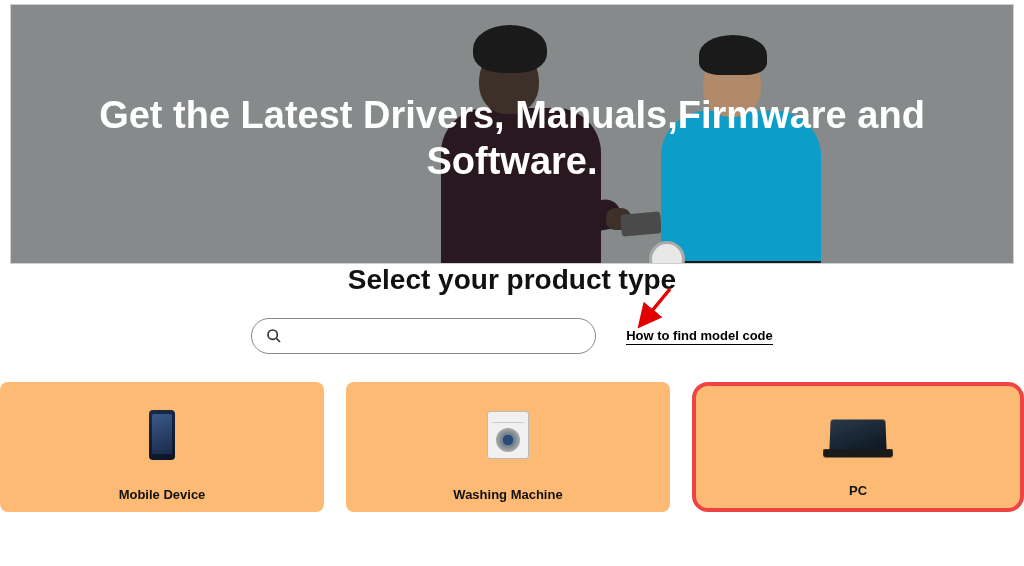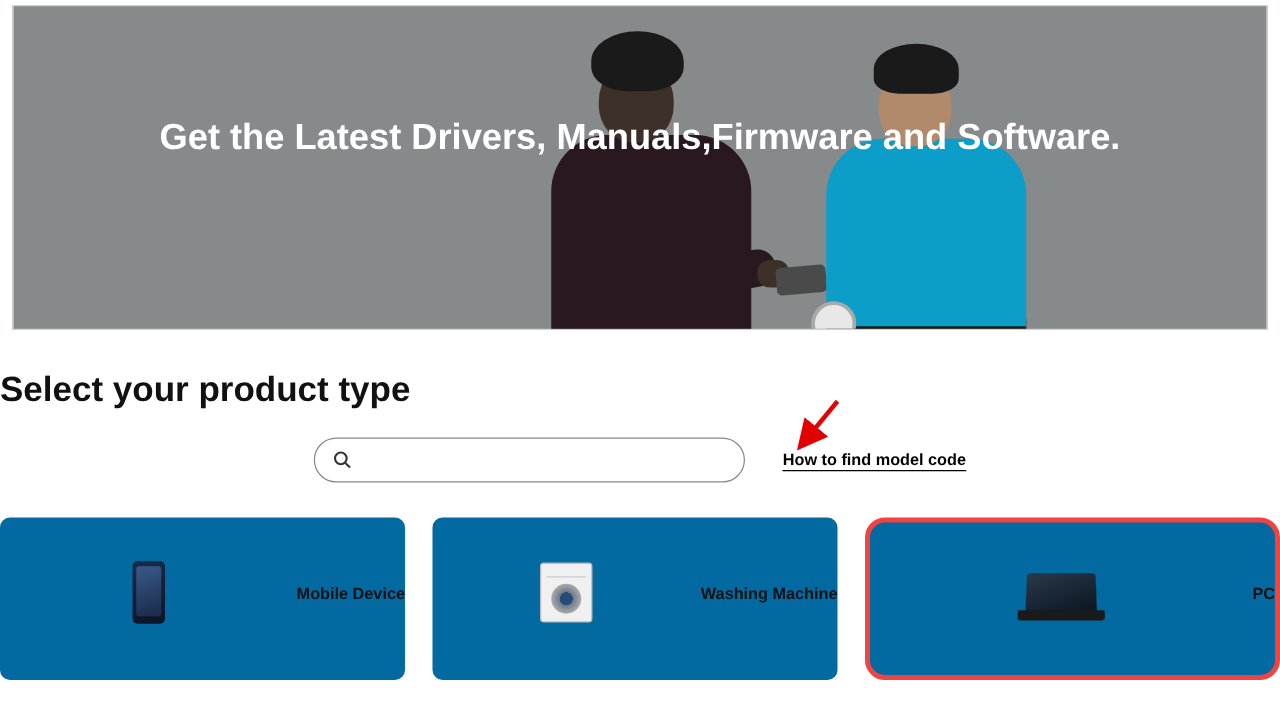--- a/index.html
+++ b/index.html
@@ -22,21 +22,21 @@
       margin: 4px 10px 0 10px;
       overflow: hidden;
     }
     .hero-title {
       position: absolute;
       top: 88px;
       left: 0;
       right: 0;
       text-align: center;
       color: #ffffff;
-      font-size: 29px;
+      font-size: 38px;
       font-weight: 700;
       line-height: 1.2;
       padding: 0 40px;
     }
     
     .person {
       position: absolute;
       bottom: -20px;
     }
     .person.p1 {
@@ -141,24 +141,24 @@
       top: -42px;
       left: -12px;
       width: 36px;
       height: 36px;
       background: #e8e8e8;
       border-radius: 50%;
       border: 3px solid #aaa;
     }
 
     .section-title {
+      text-align: center;
       font-size: 28px;
       font-weight: 700;
       color: #111;
-      margin-top: 32px;
     }
     .search-row {
       display: flex;
       align-items: center;
       justify-content: center;
       margin-top: 22px;
       gap: 18px;
       position: relative;
     }
     .search-box {
@@ -201,24 +201,24 @@
     .product-grid {
       display: flex;
       gap: 22px;
       margin-top: 28px;
       padding: 0 0 10px 0;
     }
     .product-card {
       flex: 1;
       min-width: 0;
       height: 130px;
-      background: #0369a1;
+      background: #fdba74;
       border-radius: 8px;
       display: flex;
-      flex-direction: row;
+      flex-direction: column;
       align-items: center;
       justify-content: flex-start;
       padding-bottom: 10px;
       cursor: pointer;
       position: relative;
     }
     .product-card.highlighted {
       border: 4px solid #ef4444;
       border-radius: 16px;
     }

